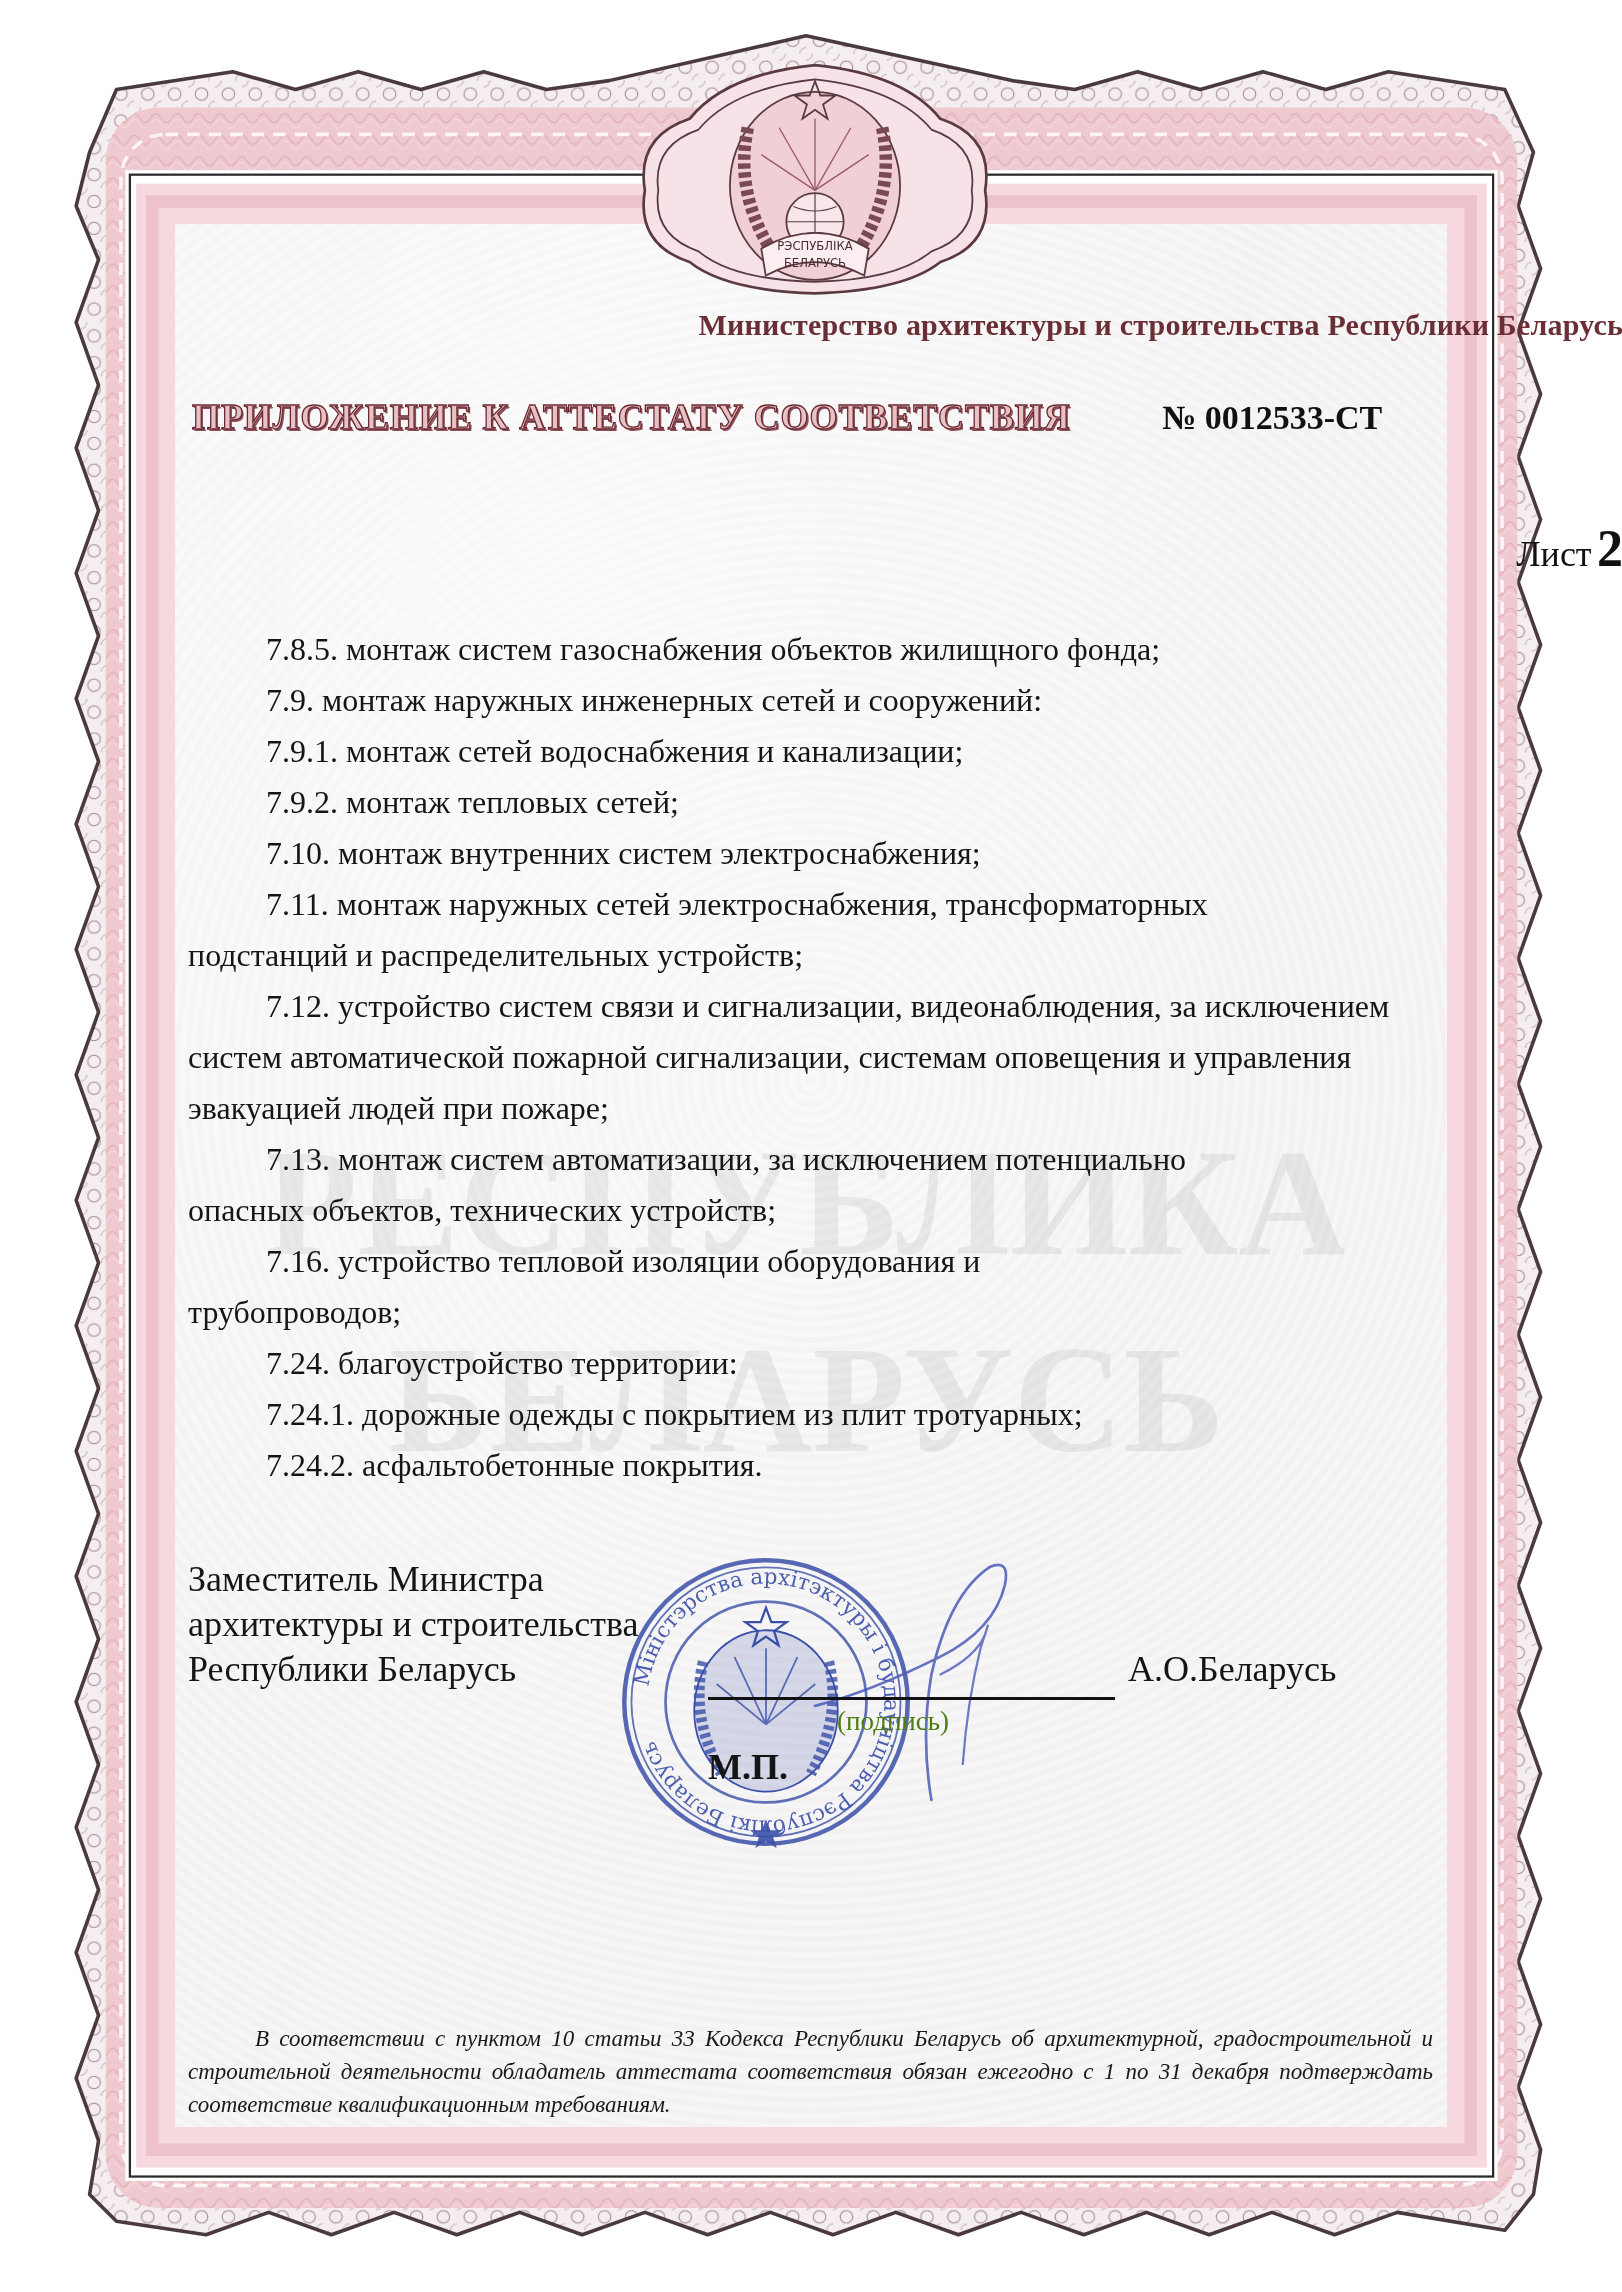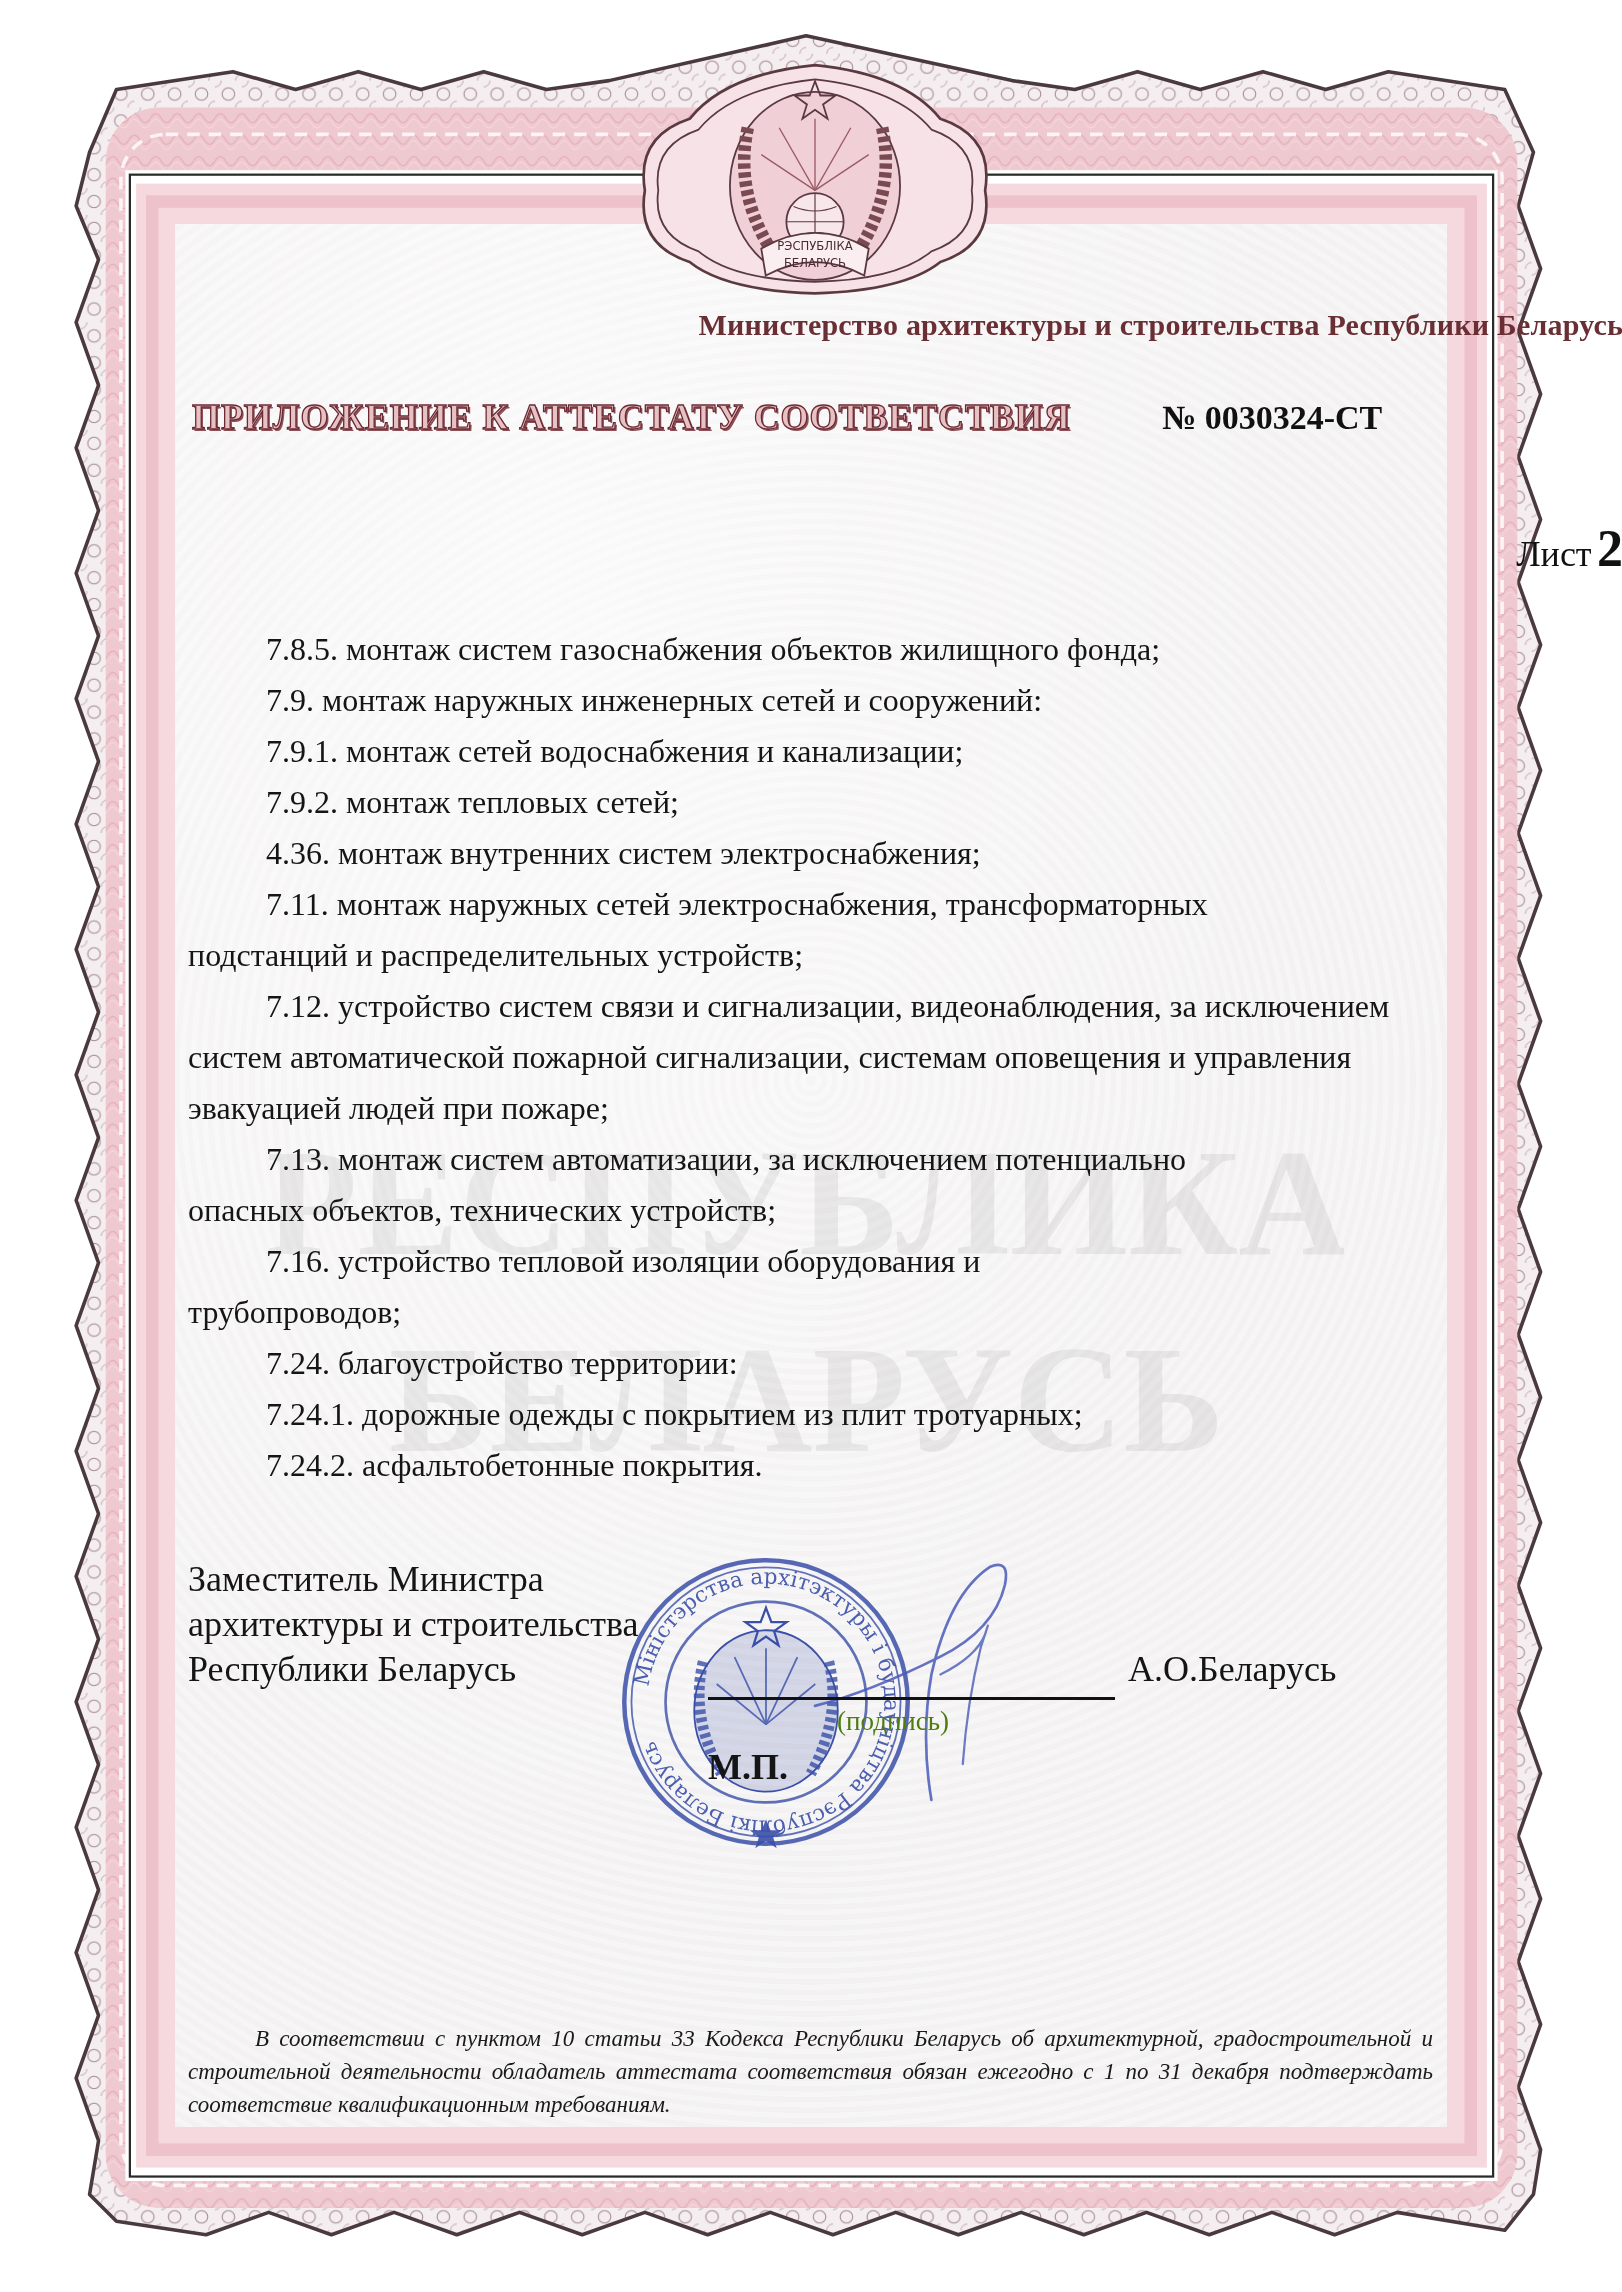--- a/index.html
+++ b/index.html
@@ -121,32 +121,32 @@
   </g>
   <circle cx="220" cy="185" r="32" fill="#f7e7ea" stroke="#5a3a40" stroke-width="2"></circle>
   <path d="M188 185 L252 185 M220 153 L220 217 M196 168 Q220 178 244 168 M196 202 Q220 192 244 202" stroke="#5a3a40" stroke-width="1.3" fill="none"></path>
   <path d="M160 215 Q220 180 280 215 L275 245 Q220 215 165 245 Z" fill="#fbeef0" stroke="#5a3a40" stroke-width="2"></path>
   <text x="220" y="216" text-anchor="middle" font-family="DejaVu Sans, sans-serif" font-size="13" fill="#4a2a30">РЭСПУБЛІКА</text>
   <text x="220" y="236" text-anchor="middle" font-family="DejaVu Sans, sans-serif" font-size="13" fill="#4a2a30">БЕЛАРУСЬ</text>
 </svg>
 
 <div class="header-ministry">Министерство архитектуры и строительства Республики Беларусь</div>
 <div class="annex-title">ПРИЛОЖЕНИЕ К АТТЕСТАТУ СООТВЕТСТВИЯ</div>
-<div class="cert-number">№ 0030324-СТ</div>
+<div class="cert-number">№ 0012533-СТ</div>
 
 <div class="sheet">
   <span class="lbl">Лист</span><span class="num">2</span>
 </div>
 
 <div class="body-text">
   <p class="p">7.8.5. монтаж систем газоснабжения объектов жилищного фонда;</p>
   <p class="p">7.9. монтаж наружных инженерных сетей и сооружений:</p>
   <p class="p">7.9.1. монтаж сетей водоснабжения и канализации;</p>
   <p class="p">7.9.2. монтаж тепловых сетей;</p>
-  <p class="p">4.36. монтаж внутренних систем электроснабжения;</p>
+  <p class="p">7.10. монтаж внутренних систем электроснабжения;</p>
   <p class="p" style="width:1021px">7.11. монтаж наружных сетей электроснабжения, трансформаторных подстанций и распределительных устройств;</p>
   <p class="p" style="width:1236px">7.12. устройство систем связи и сигнализации, видеонаблюдения, за исключением систем автоматической пожарной сигнализации, системам оповещения и управления эвакуацией людей при пожаре;</p>
   <p class="p" style="width:1021px">7.13. монтаж систем автоматизации, за исключением потенциально опасных объектов, технических устройств;</p>
   <p class="p" style="width:1003px">7.16. устройство тепловой изоляции оборудования и трубопроводов;</p>
   <p class="p">7.24. благоустройство территории:</p>
   <p class="p">7.24.1. дорожные одежды с покрытием из плит тротуарных;</p>
   <p class="p">7.24.2. асфальтобетонные покрытия.</p>
 </div>
 
 <div class="sign-block">

